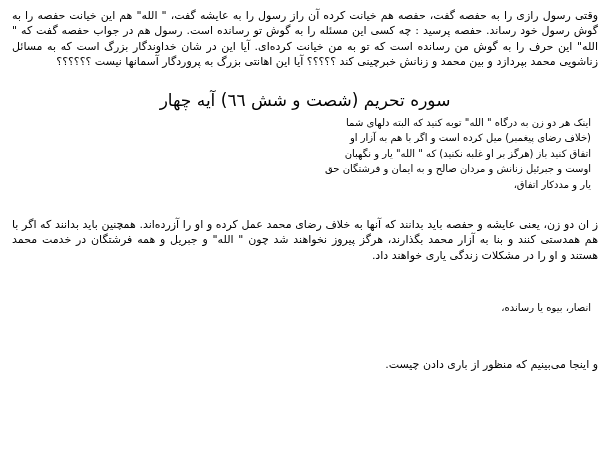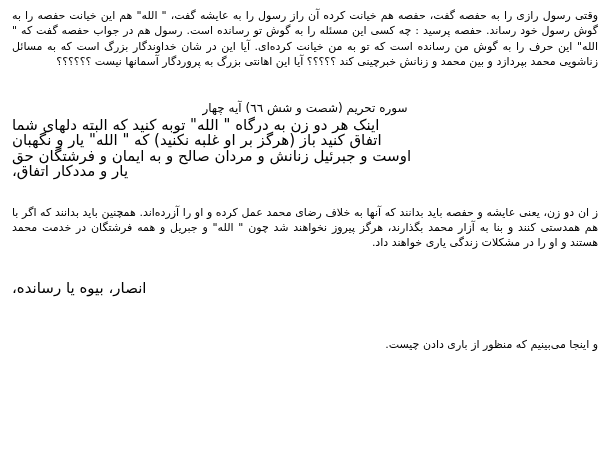--- a/index.html
+++ b/index.html
@@ -27,31 +27,31 @@
   }
   .para {
     font-size: 11px;
     line-height: 15.4px;
     text-align: justify;
     text-justify: inter-word;
     margin: 0;
     padding: 0;
   }
   .heading {
-    font-size: 12px;
+    font-size: 17px;
     line-height: 15.4px;
     text-align: center;
-    margin: 12px 0 2px 0;
+    margin: 4px 0 2px 0;
     font-weight: normal;
   }
   .verse {
-    font-size: 15px;
+    font-size: 10px;
     line-height: 15.4px;
-    text-align: left;
-    margin: 0;
+    text-align: right;
+    margin: 7px;
     padding: 0;
   }
   .verse-line {
     display: block;
     white-space: nowrap;
   }
   .spacer-sm { height: 6px; }
   .spacer-md { height: 12px; }
   .spacer-lg { height: 17px; }
   .tail {
@@ -68,20 +68,21 @@
   <div class="block">
     <p class="para">وقتی رسول رازی را به حفصه گفت، حفصه هم خیانت کرده آن راز رسول را به عایشه گفت، " اللە" هم این خیانت حفصه را به گوش رسول خود رساند. حفصه پرسید : چه کسی این مسئله را به گوش تو رسانده است. رسول هم در جواب حفصه گفت که " اللە" این حرف را به گوش من رسانده است که تو به من خیانت کرده‌ای. آیا این در شان خداوندگار بزرگ است که به مسائل زناشویی محمد بپردازد و بین محمد و زنانش خبرچینی کند ؟؟؟؟؟ آیا این اهانتی بزرگ به پروردگار آسمانها نیست ؟؟؟؟؟؟</p>
   </div>
 
   <div class="spacer-sm"></div>
 
   <div class="block">
     <div class="heading">سوره تحریم (شصت و شش ٦٦) آیه چهار</div>
     <div class="verse">
       <span class="verse-line">اینک هر دو زن به درگاه " اللە" توبه کنید که البته دلهای شما</span>
+      <span class="verse-line">(خلاف رضای پیغمبر) میل کرده است و اگر با هم به آزار او</span>
       <span class="verse-line">اتفاق کنید باز (هرگز بر او غلبه نکنید) که " اللە" یار و نگهبان</span>
       <span class="verse-line">اوست و جبرئیل زنانش و مردان صالح و به ایمان و فرشتگان حق</span>
       <span class="verse-line">یار و مددکار اتفاق،</span>
     </div>
   </div>
 
   <div class="spacer-md"></div>
 
   <div class="block">
     <p class="para">ز ان دو زن، یعنی عایشه و حفصه باید بدانند که آنها به خلاف رضای محمد عمل کرده و او را آزردەاند. همچنین باید بدانند که اگر با هم همدستی کنند و بنا به آزار محمد بگذارند، هرگز پیروز نخواهند شد چون " اللە" و جبریل و همه فرشتگان در خدمت محمد هستند و او را در مشکلات زندگی یاری خواهند داد.</p>

